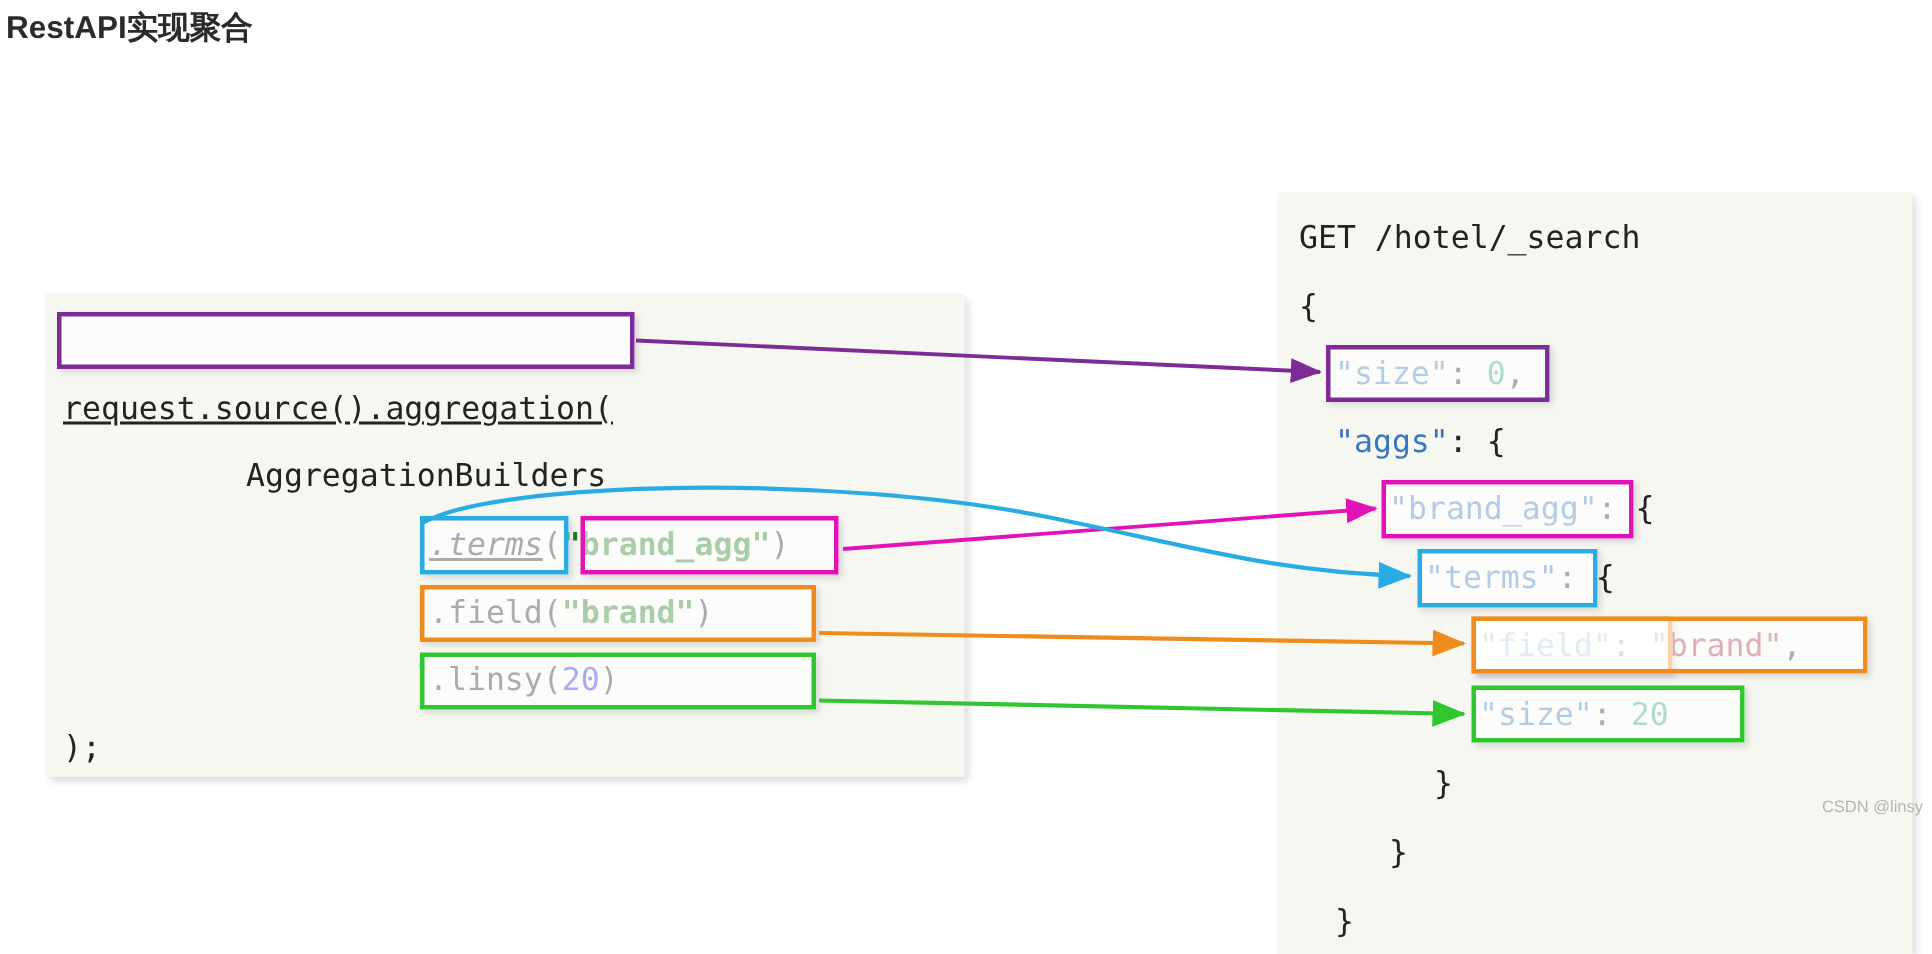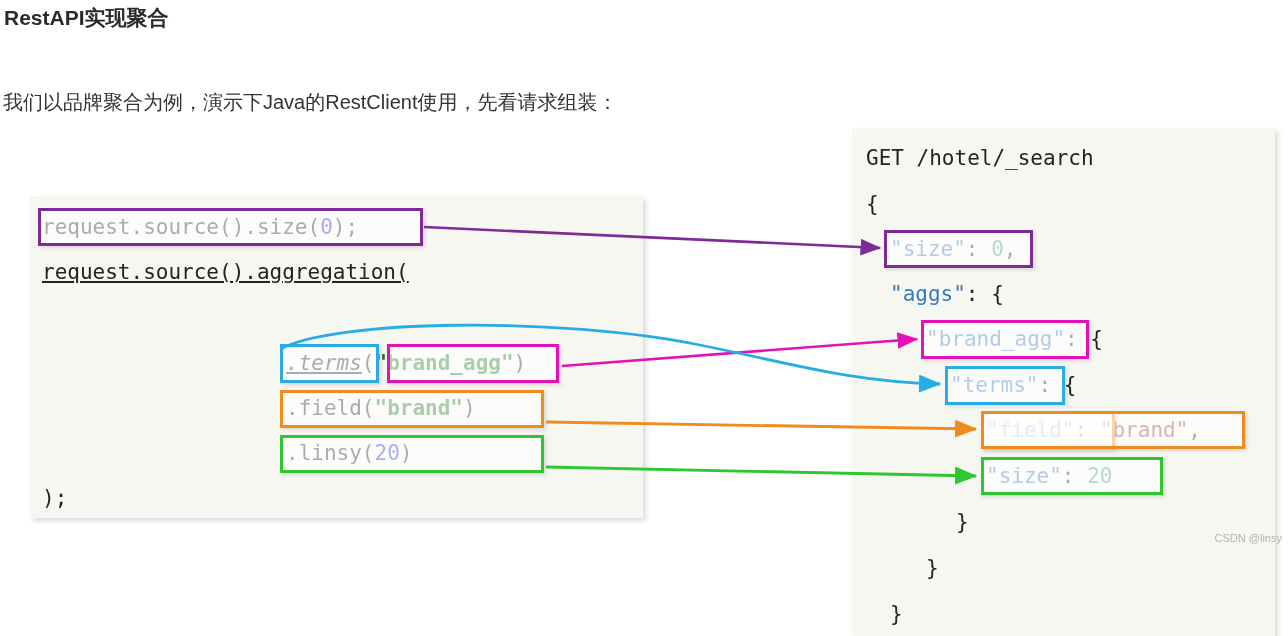--- a/index.html
+++ b/index.html
@@ -111,28 +111,27 @@
     font-family: "Liberation Sans", sans-serif;
     white-space: nowrap;
   }
 </style>
 </head>
 <body>
 
 <div id="page">
 
   <div class="page-title">RestAPI实现聚合</div>
-  <div class="page-subtitle">我们以品牌聚合为例，演示下Java的RestClient使用，先看请求组装：</div>
 
   <div id="left-panel" class="code-panel">
 
-    <div class="code-line" style="left:12px; top:21px;"><span class="tok-plain">request.source().size(</span><span class="tok-num-blue">0</span><span class="tok-plain">);</span></div>
 
     <div class="code-line" style="left:12px; top:66px;text-decoration:underline;"><span class="tok-plain">request.source().aggregation(</span></div>
 
+    <div class="code-line" style="left:134px; top:111px;"><span class="tok-plain">AggregationBuilders</span></div>
 
     <div class="code-line" style="left:256px; top:157px;"><span class="tok-italic">.terms</span><span class="tok-plain">(</span><span class="tok-str-green">"brand_agg"</span><span class="tok-plain">)</span></div>
 
     <div class="code-line" style="left:256px; top:202px;"><span class="tok-plain">.field(</span><span class="tok-str-green">"brand"</span><span class="tok-plain">)</span></div>
 
     <div class="code-line" style="left:256px; top:247px;"><span class="tok-plain">.linsy(</span><span class="tok-num-blue">20</span><span class="tok-plain">)</span></div>
 
     <div class="code-line" style="left:12px; top:292px;"><span class="tok-plain">);</span></div>
 
     <div class="hl" style="left:8px;   top:12px;  width:385px; height:38px; border-color:#7d2b96;"></div>

